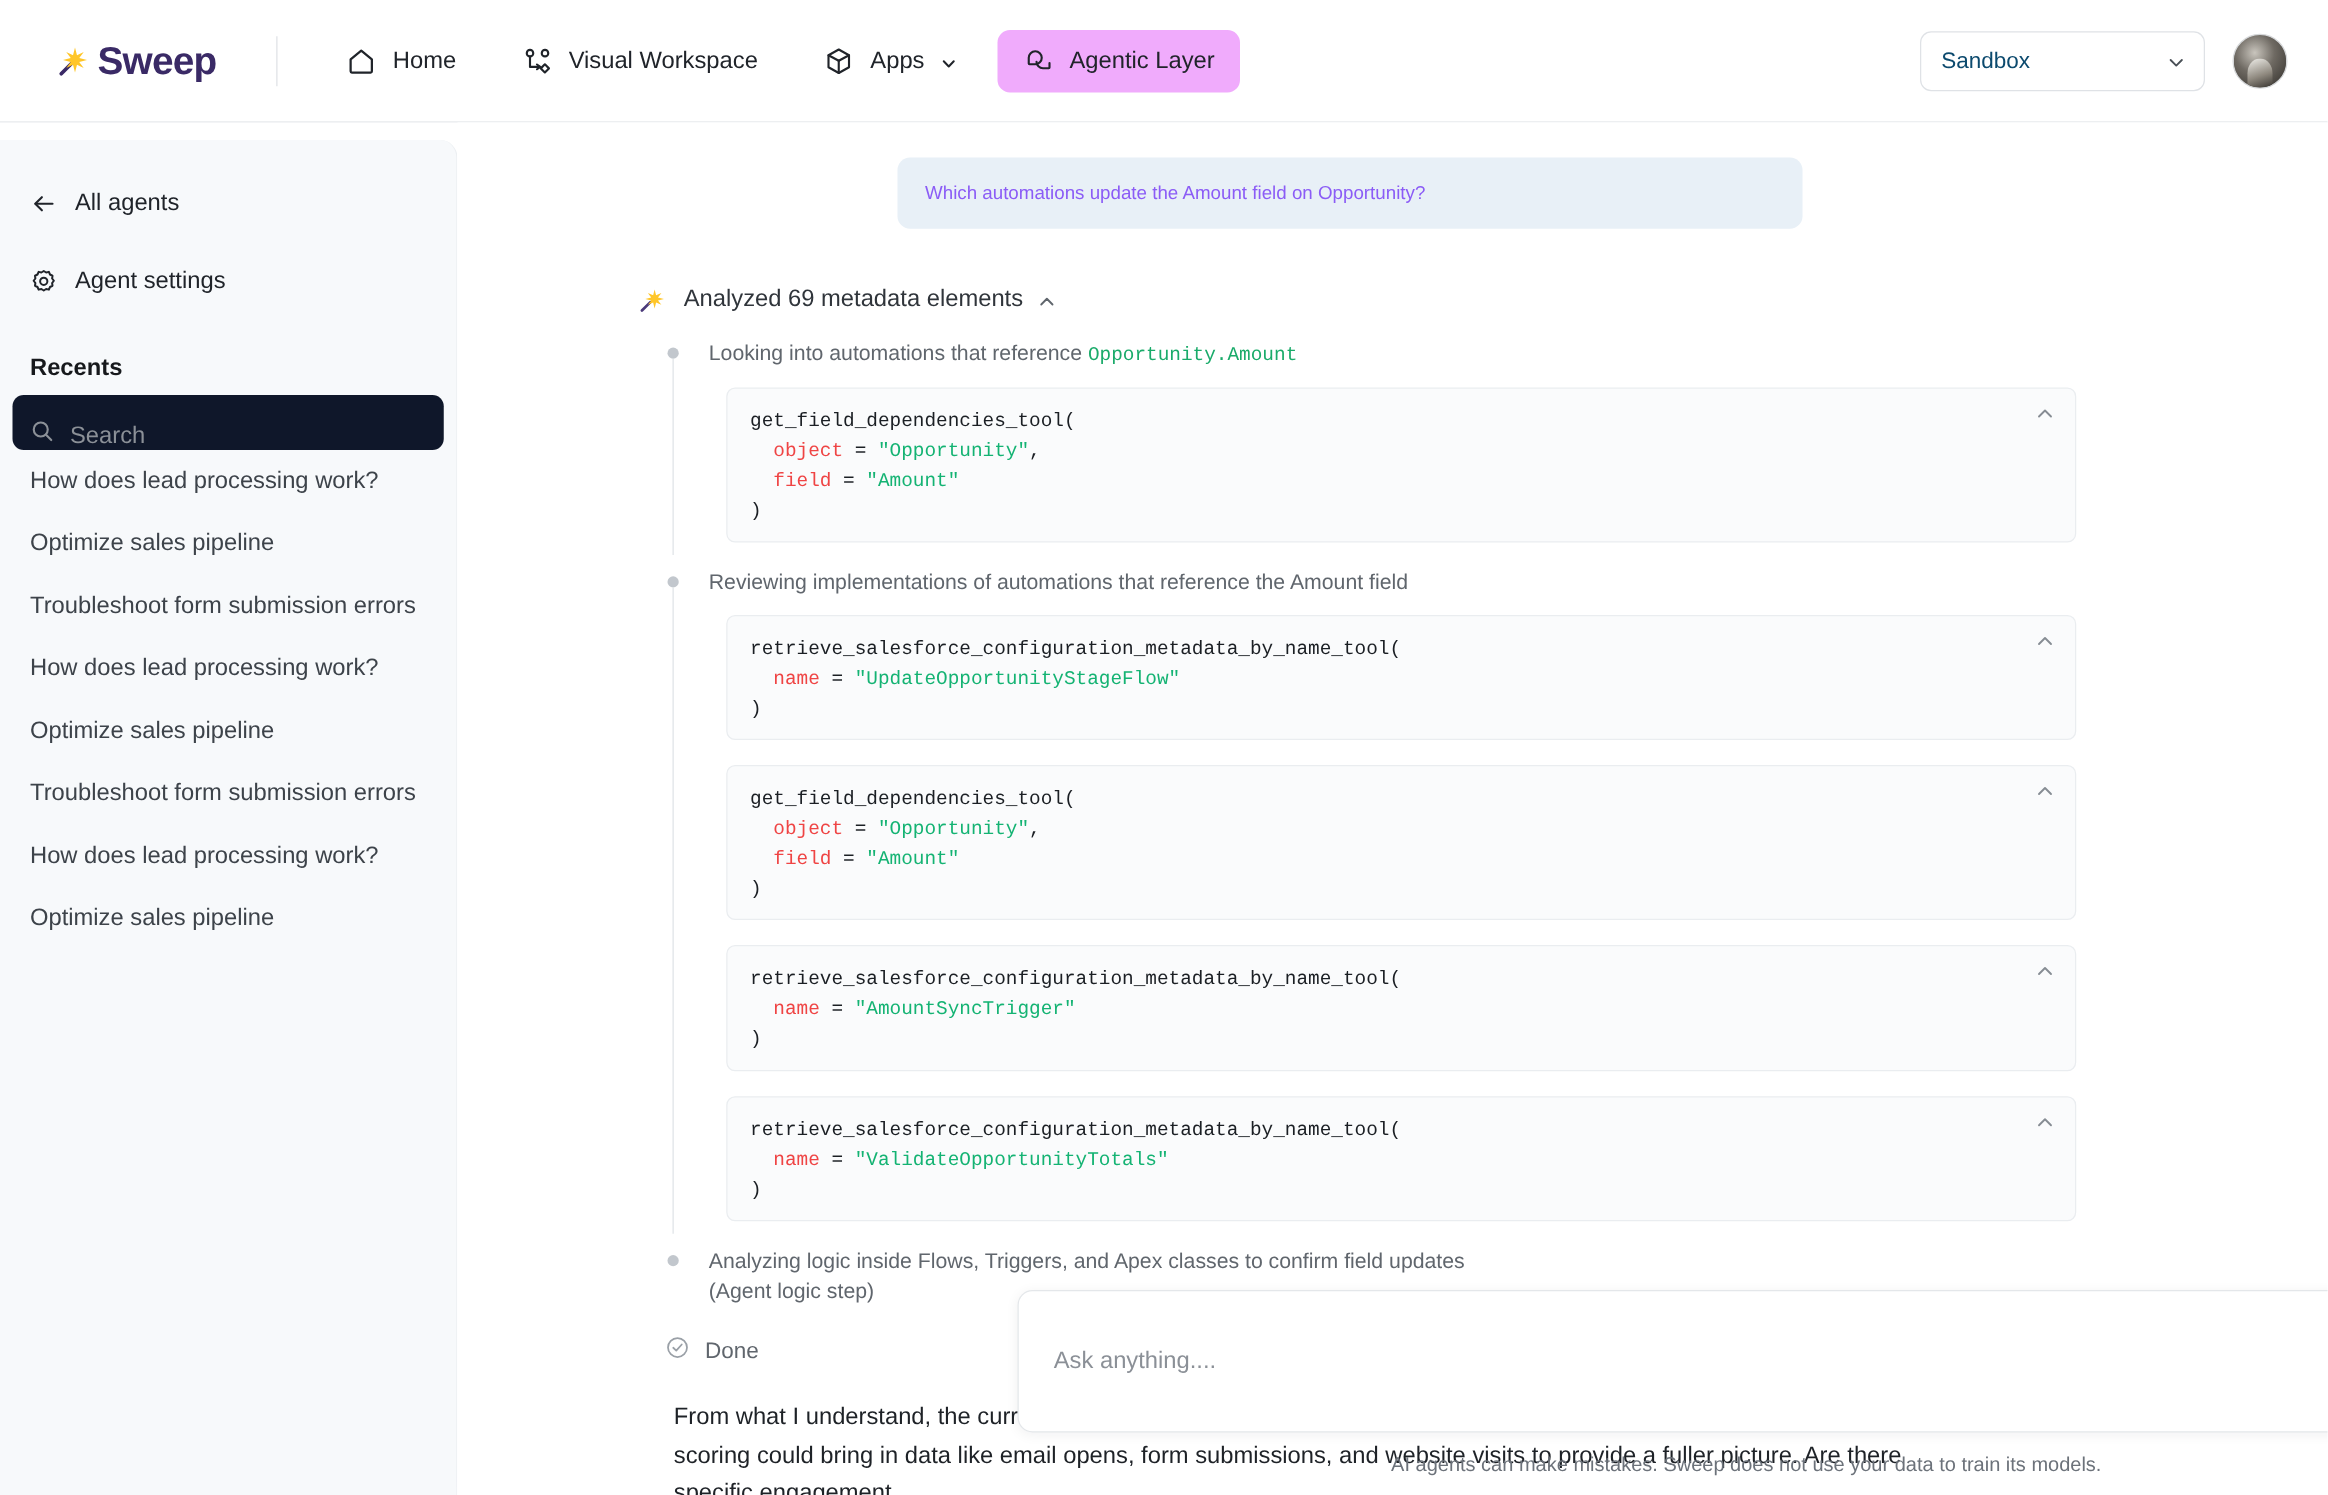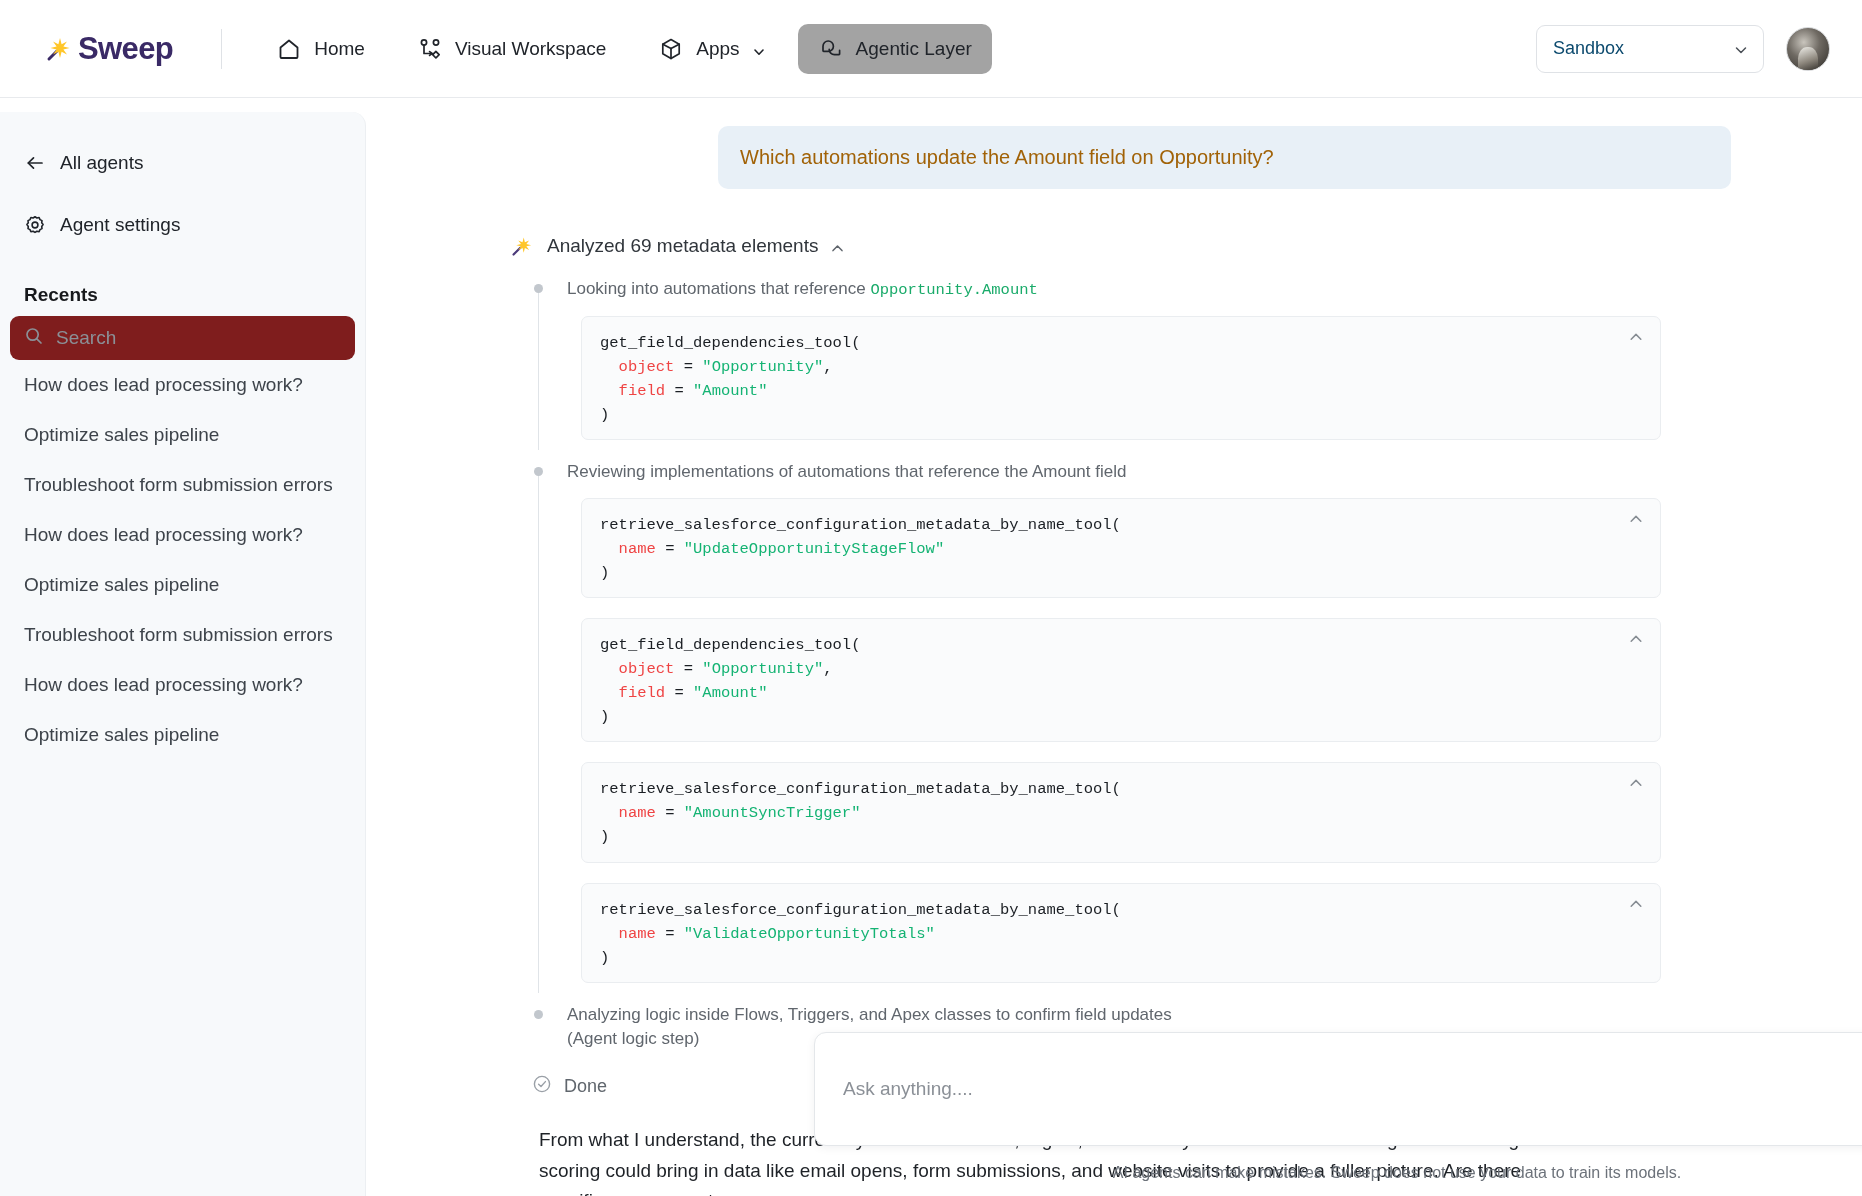--- a/index.html
+++ b/index.html
@@ -28,21 +28,21 @@
   .nav-divider {
     width: 1px; height: 40px; background: #dfe2e6; margin: 0 34px 0 48px;
   }
   .nav-items { display: flex; gap: 12px; }
   .nav-item {
     display: flex; align-items: center; gap: 12px;
     padding: 12px 20px; border-radius: 10px;
     font-size: 19px; color: #20242a; cursor: pointer;
     white-space: nowrap;
   }
-  .nav-item.active { background: #a3a3a3; }
+  .nav-item.active { background: #f0abfc; }
   .nav-icon { display: flex; align-items: center; justify-content: center; width: 26px; height: 26px; }
   .chev-small { width: 14px; height: 14px; display:inline-block; }
 
   .nav-right {
     margin-left: auto; display: flex; align-items: center; gap: 22px;
   }
   .env-select {
     width: 228px; height: 48px;
     border: 1px solid #dfe2e6; border-radius: 9px;
     display: flex; align-items: center; justify-content: space-between;
@@ -75,43 +75,43 @@
     font-size: 19px; color: #20242a;
   }
   .side-row .s-icon { width: 22px; height: 22px; display:flex; align-items:center; justify-content:center; }
   .side-gap-sm { height: 12px; }
   .side-section {
     padding: 0 24px; margin-top: 34px; margin-bottom: 10px;
     font-size: 19px; font-weight: 700; color: #17191c;
   }
   .search-box {
     margin: 0 10px; height: 44px; border-radius: 9px;
-    background: #7f1d1d; display: flex; align-items: center; gap: 12px;
+    background: #0f172a; display: flex; align-items: flex-end; gap: 12px;
     padding: 0 14px; cursor: text;
   }
   .search-box .ph { font-size: 19px; color: #8b9097; }
   .recent-item {
     padding: 0 24px; height: 50px; display: flex; align-items: center;
     font-size: 19px; color: #3d434a; cursor: pointer; white-space: nowrap;
   }
 
   
   .main {
     position: absolute; top: 98px; left: 366px;
     width: 1496px; height: 1098px;
     background: #ffffff; overflow: hidden;
   }
   .chat-scroll {
     position: absolute; top: 0; left: 0; width: 1496px; height: 1000px;
     padding: 28px 60px 0 60px;
   }
   .user-bubble {
-    margin-left: 292px; width: 1013px;
+    margin-left: 292px; width: 724px;
     background: #e8f0f7; border-radius: 10px;
-    padding: 20px 22px; font-size: 20px; color: #a16207;
+    padding: 20px 22px; font-size: 15px; color: #8b5cf6;
   }
 
   .analysis-head {
     display: flex; align-items: center; gap: 12px;
     margin-top: 44px; margin-left: 83px;
     font-size: 19px; color: #30353b; cursor: pointer;
   }
 
   .timeline { margin-left: 113px; margin-top: 18px; position: relative; }
   .step { position: relative; padding-left: 28px; }

